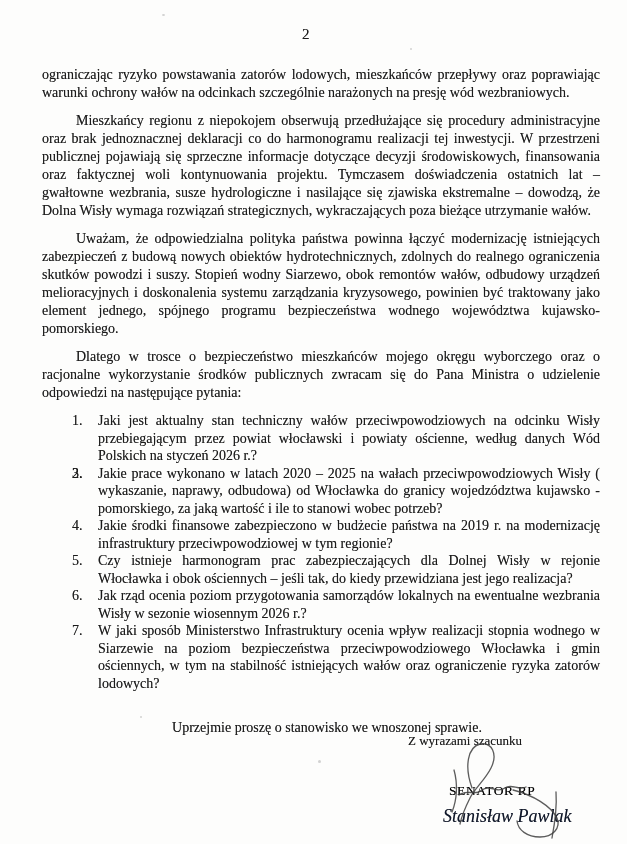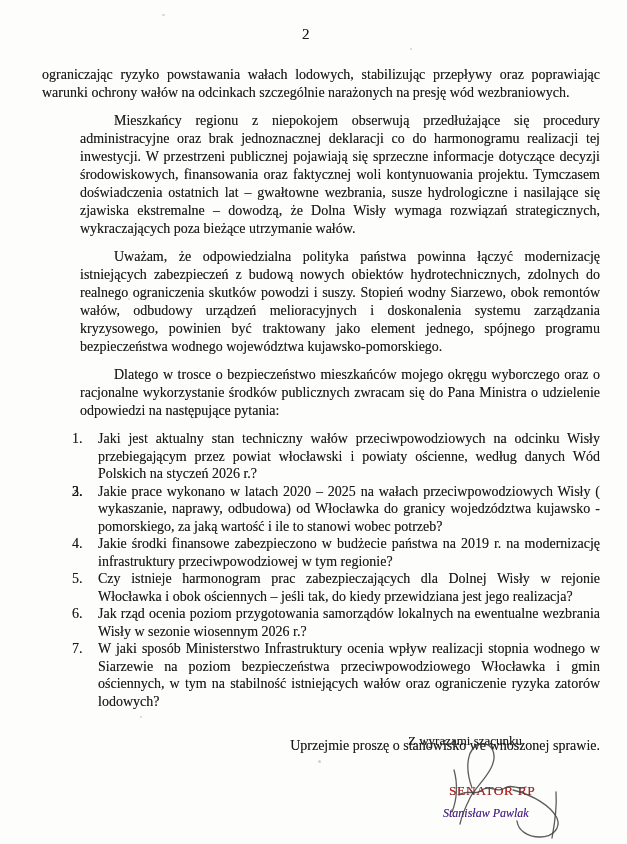--- a/index.html
+++ b/index.html
@@ -29,60 +29,60 @@
   .content {
     position: absolute;
     left: 42px;
     top: 66px;
     width: 558px;
     font-size: 14px;
     line-height: 18px;
     text-align: justify;
   }
   .para { margin: 0 0 10px 0; }
-  .para.ind { text-indent: 34px; margin-left: 38px; }
+  .para.ind { text-indent: 34px; }
   .questions {
     list-style: none;
     margin: 3px 0 0 24px;
     padding: 0;
     line-height: 17.5px;
   }
   .questions li {
     position: relative;
     padding-left: 32px;
     margin: 0;
     text-align: justify;
   }
   .q-num { position: absolute; left: 6px; }
   .closing-request {
     margin: 27px 0 0 8px;
-    text-align: right;
+    text-align: center;
     text-indent: 4px;
   }
   .valediction {
     position: absolute;
     left: 408px;
     top: 733px;
     font-size: 13px;
   }
   .signer-title {
     position: absolute;
     left: 449px;
     top: 783px;
     font-size: 13.5px;
     letter-spacing: 0.6px;
-    color: #b91c1c;
+    color: #000000;
   }
   .signer-name {
     position: absolute;
     left: 443px;
     top: 806px;
     font-style: italic;
-    font-size: 12px;
-    color: #4c1d95;
+    font-size: 18px;
+    color: #0f172a;
   }
   .signature-svg {
     position: absolute;
     left: 413px;
     top: 740px;
     z-index: 2;
     pointer-events: none;
   }
   .signature-svg path {
     fill: none;
@@ -106,21 +106,21 @@
 </style>
 </head>
 <body>
 
 <div class="page">
 
   <div class="page-number">2</div>
 
   <div class="content">
 
-    <p class="para">ograniczając ryzyko powstawania wałach lodowych, stabilizując przepływy oraz poprawiając warunki ochrony wałów na odcinkach szczególnie narażonych na presję wód wezbraniowych.</p>
+    <p class="para">ograniczając ryzyko powstawania zatorów lodowych, mieszkańców przepływy oraz poprawiając warunki ochrony wałów na odcinkach szczególnie narażonych na presję wód wezbraniowych.</p>
 
     <p class="para ind">Mieszkańcy regionu z niepokojem obserwują przedłużające się procedury administracyjne oraz brak jednoznacznej deklaracji co do harmonogramu realizacji tej inwestycji. W przestrzeni publicznej pojawiają się sprzeczne informacje dotyczące decyzji środowiskowych, finansowania oraz faktycznej woli kontynuowania projektu. Tymczasem doświadczenia ostatnich lat – gwałtowne wezbrania, susze hydrologiczne i nasilające się zjawiska ekstremalne – dowodzą, że Dolna Wisły wymaga rozwiązań strategicznych, wykraczających poza bieżące utrzymanie wałów.</p>
 
     <p class="para ind">Uważam, że odpowiedzialna polityka państwa powinna łączyć modernizację istniejących zabezpieczeń z budową nowych obiektów hydrotechnicznych, zdolnych do realnego ograniczenia skutków powodzi i suszy. Stopień wodny Siarzewo, obok remontów wałów, odbudowy urządzeń melioracyjnych i doskonalenia systemu zarządzania kryzysowego, powinien być traktowany jako element jednego, spójnego programu bezpieczeństwa wodnego województwa kujawsko-pomorskiego.</p>
 
     <p class="para ind">Dlatego w trosce o bezpieczeństwo mieszkańców mojego okręgu wyborczego oraz o racjonalne wykorzystanie środków publicznych zwracam się do Pana Ministra o udzielenie odpowiedzi na następujące pytania:</p>
 
     <ol class="questions">
       <li>
         <span class="q-num">1.</span>

